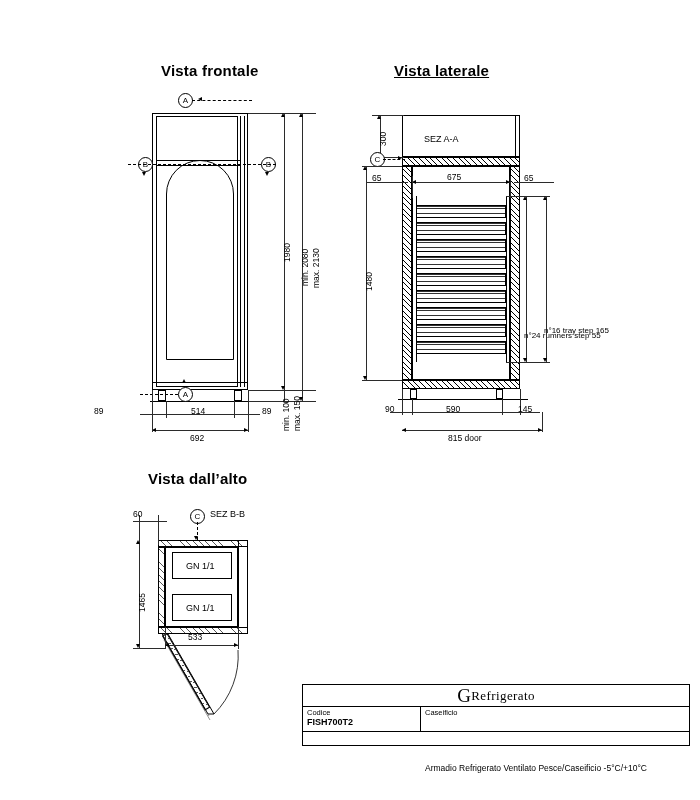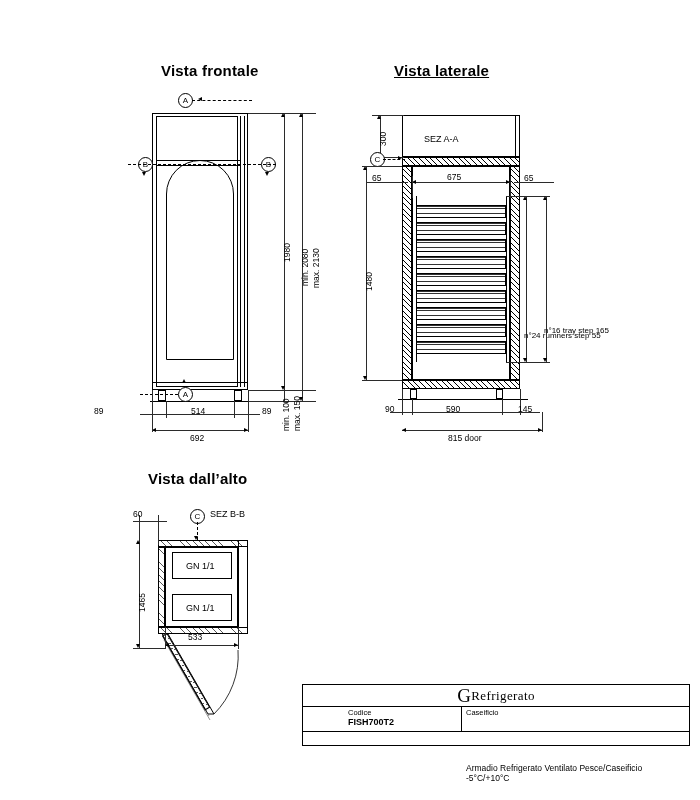--- a/index.html
+++ b/index.html
@@ -135,21 +135,20 @@
     display: flex;
     height: 25px;
     border-bottom: 1px solid #000;
     box-sizing: border-box;
   }
   .tb-cell-left {
     width: 118px;
     border-right: 1px solid #000;
     box-sizing: border-box;
     padding: 1px 4px;
-    margin-left: 41px;
   }
   .tb-cell-right {
     flex: 1;
     padding: 1px 4px;
     box-sizing: border-box;
   }
   .tb-label { font-size: 7.5px; }
   .tb-value { font-size: 9px; font-weight: bold; }
   .tb-value-norm { font-size: 8.5px; margin-top: 46px; }
   .tb-footer {

